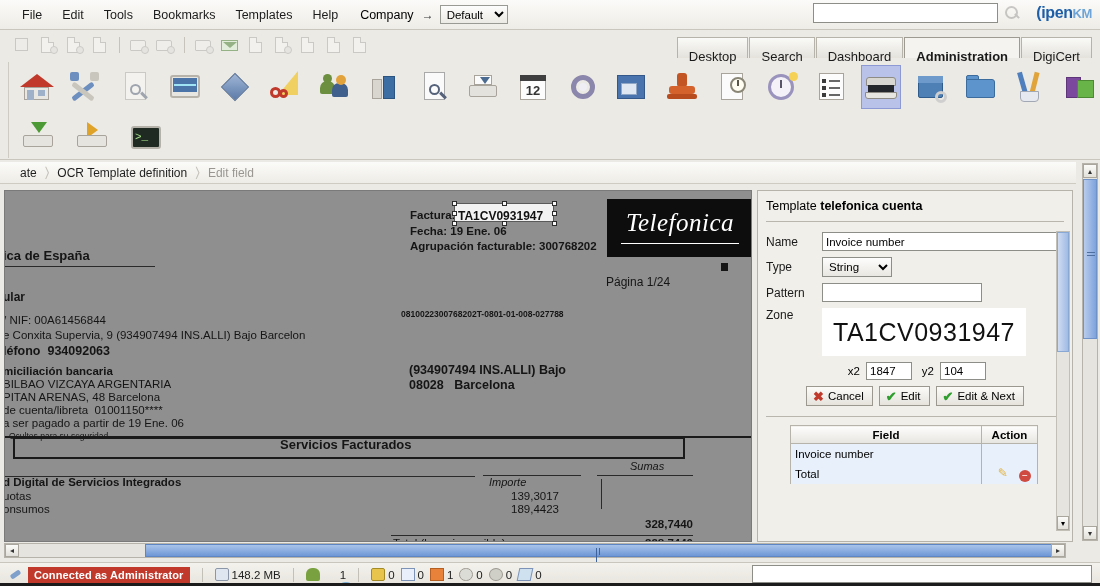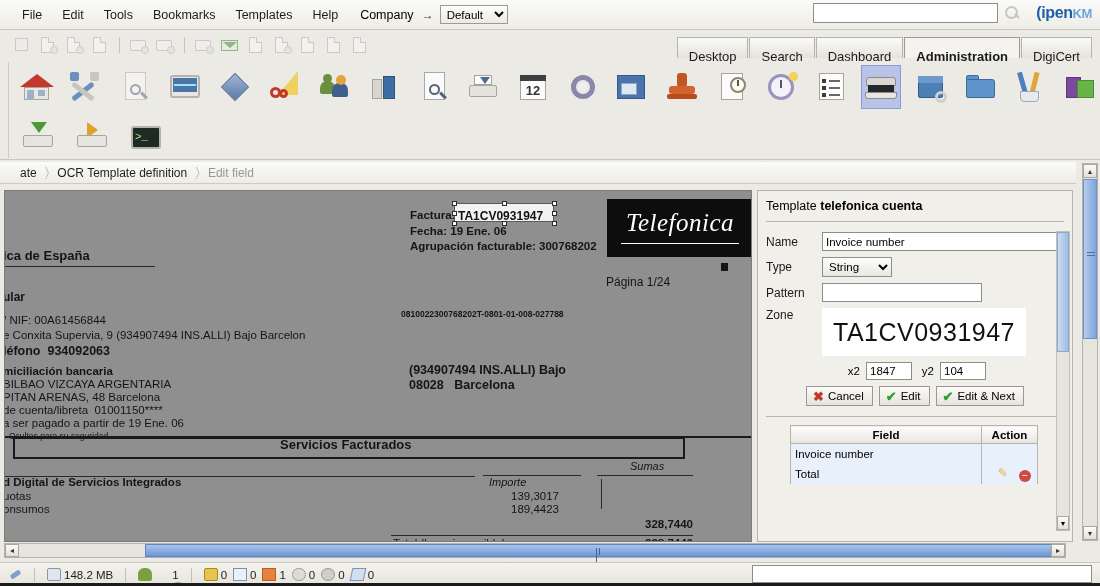--- a/index.html
+++ b/index.html
@@ -862,20 +862,21 @@
           <i></i>
         </div>
     </div>
     <div class="hs-btn hs-r">▸</div>
   </div>
 
   <div class="statusbar">
     <div class="plug">
         <i></i>
       </div>
+    <div class="st-conn">Connected as Administrator</div>
     <div class="st-div"></div>
     <div class="st-item">
       <span class="mini db"></span>
       <span>148.2 MB</span>
     </div>
     <div class="st-div"></div>
     <div class="st-item">
       <span class="mini usr"></span>
       <span class="mini usr2"></span>
       <span>1</span>

